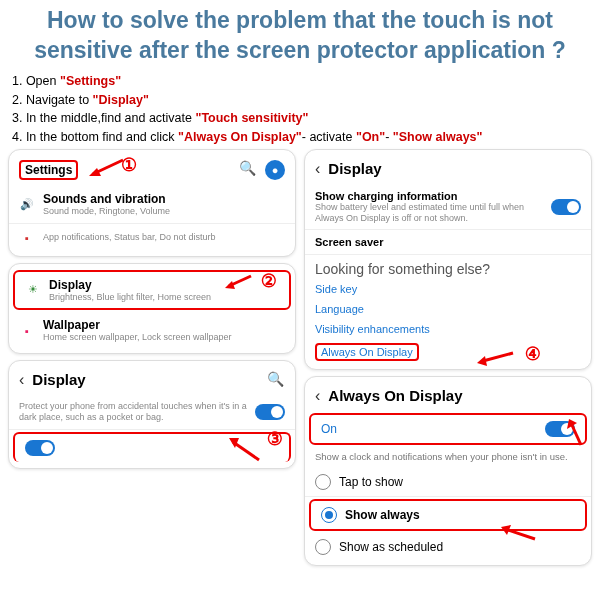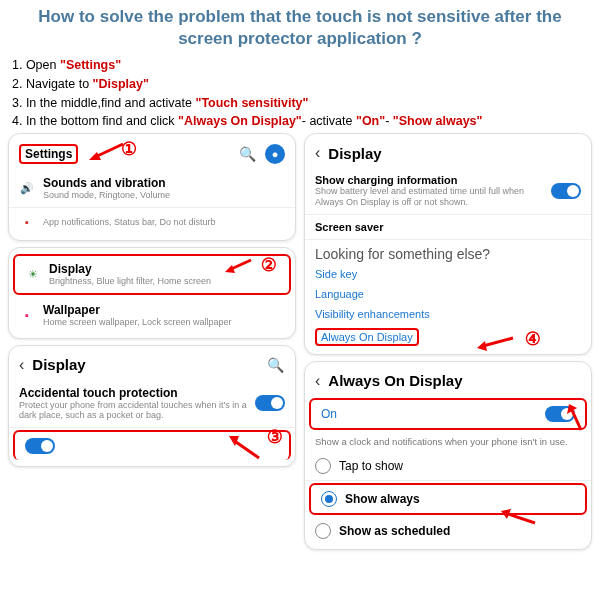--- a/index.html
+++ b/index.html
@@ -1,29 +1,29 @@
 <!DOCTYPE html>
 <html><head>
 <meta charset="utf-8">
 <style>
 body{margin:0;font-family:-apple-system,Helvetica,Arial,sans-serif;background:#fff;width:600px;height:600px;overflow:hidden;font-size:11px}
-.hdr{text-align:center;color:#4a7a9e;font-size:17px;font-weight:600;padding:6px 10px 4px;line-height:1.3}
+.hdr{text-align:center;color:#4a7a9e;font-size:23px;font-weight:600;padding:6px 10px 4px;line-height:1.3}
 .steps{padding:2px 12px;font-size:12.5px;line-height:1.5}
 .steps span{color:#000}
 .steps b{color:#c00;font-weight:700}
 .cols{display:flex;gap:8px;padding:0 8px}
 .col{flex:1;display:flex;flex-direction:column;gap:6px}
 .card{background:#fff;border:1px solid #ddd;border-radius:12px;box-shadow:0 1px 3px rgba(0,0,0,.1);padding:4px 0;position:relative}
 .row{padding:6px 10px;border-bottom:1px solid #eee;display:flex;align-items:center;gap:8px}
 .row:last-child{border-bottom:none}
 .ico{width:16px;height:16px;flex-shrink:0;display:flex;align-items:center;justify-content:center;font-size:11px}
 .txt{flex:1}
 .ttl{font-size:12px;font-weight:600;color:#000}
 .sub{font-size:9px;color:#888;line-height:1.2}
-.topbar{display:flex;align-items:center;padding:6px 10px;gap:8px}
+.topbar{display:flex;align-items:flex-start;padding:6px 10px;gap:8px}
 .topttl{font-size:15px;font-weight:600;flex:1}
 .back{font-size:16px;color:#333}
 .sicon{font-size:14px;color:#333}
 .avatar{width:20px;height:20px;border-radius:50%;background:#1976d2;color:#fff;display:flex;align-items:center;justify-content:center;font-size:11px}
 .toggle{width:30px;height:16px;border-radius:8px;background:#1976d2;position:relative;flex-shrink:0}
 .toggle::after{content:'';position:absolute;right:2px;top:2px;width:12px;height:12px;background:#fff;border-radius:50%}
 .redbox{border:2px solid #e00;border-radius:4px;padding:1px 4px;display:inline-block}
 .redwrap{border:2px solid #e00;border-radius:6px;margin:2px 4px}
 .num{position:absolute;color:#e00;font-size:18px;font-weight:700;z-index:5}
 .arrow{position:absolute;z-index:4}
@@ -111,21 +111,20 @@
             <path d="M4 4 L14 4 L10 14 Z" fill="#e00"></path>
           </svg>
         </div>
   <div class="topbar">
     <span class="back">‹</span>
     <span class="topttl">Display</span>
     <span class="sicon">🔍</span>
   </div>
   <div class="row">
     <div class="txt">
-            <div class="ttl">Accidental touch protection</div>
             <div class="sub">Protect your phone from accidental touches when it's in a dark place, such as a pocket or bag.</div>
           </div>
     <div class="toggle"></div>
   </div>
   <div class="redwrap row">
     <div class="toggle"></div>
   </div>
 </div>
 
 </div>
@@ -188,18 +187,18 @@
   <div class="row">
     <div class="radio"></div>
     <div class="ttl" style="font-weight:400">Tap to show</div>
   </div>
   <div class="redwrap row">
     <div class="radio on"></div>
     <div class="ttl" style="font-weight:700">Show always</div>
   </div>
   <div class="row">
     <div class="radio"></div>
-    <div class="ttl" style="font-weight:700">Show as scheduled</div>
+    <div class="ttl" style="font-weight:400">Show as scheduled</div>
   </div>
 </div>
 
 </div>
 </div>
 
 </body></html>

